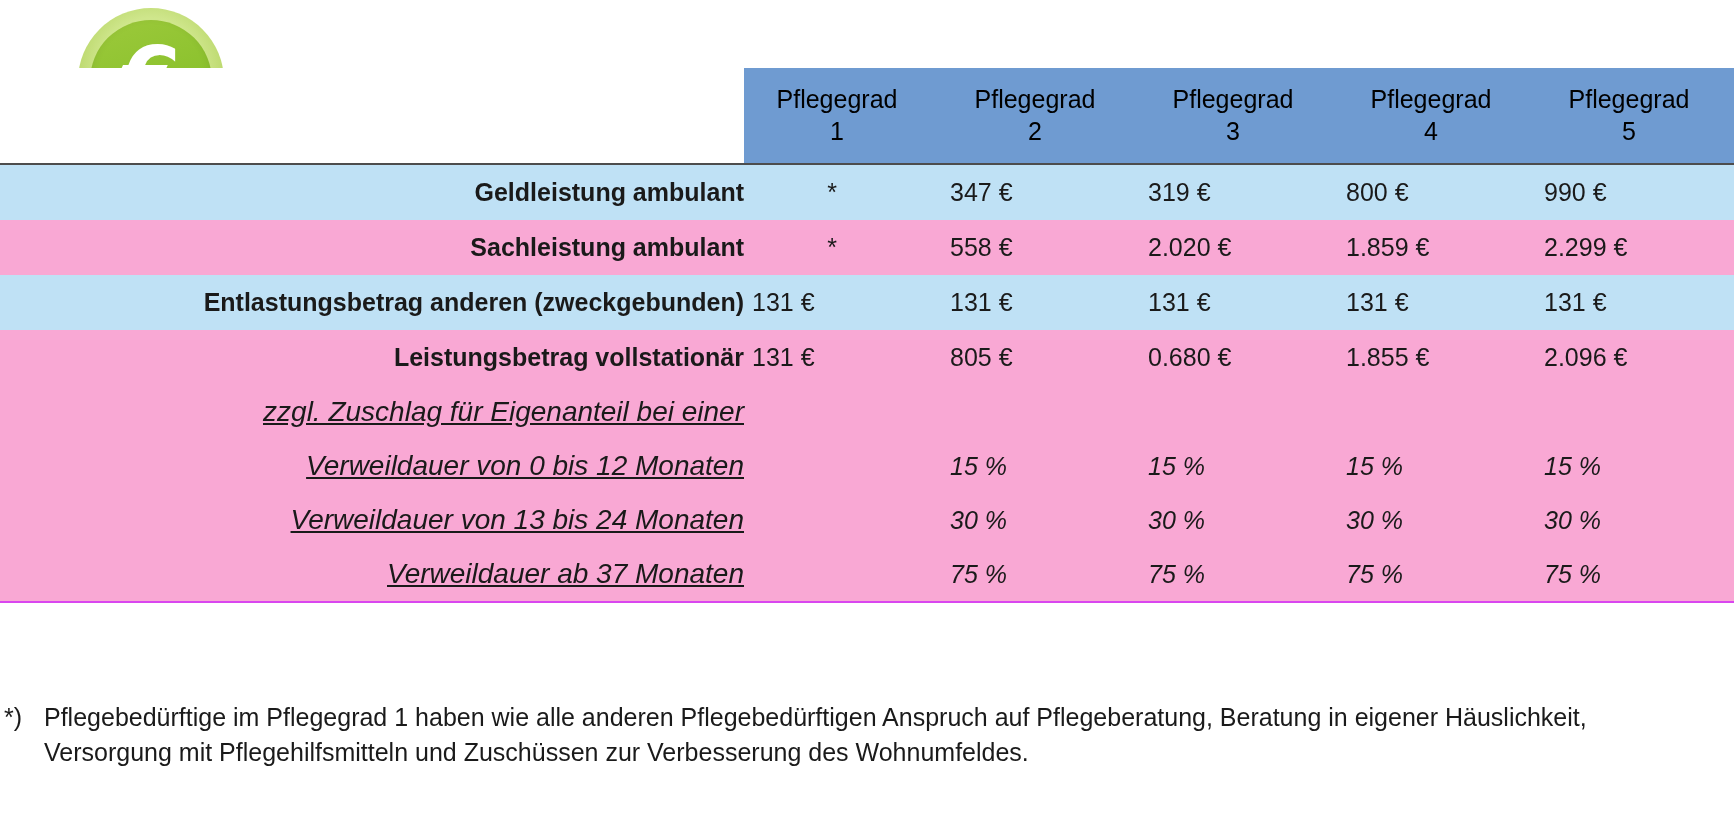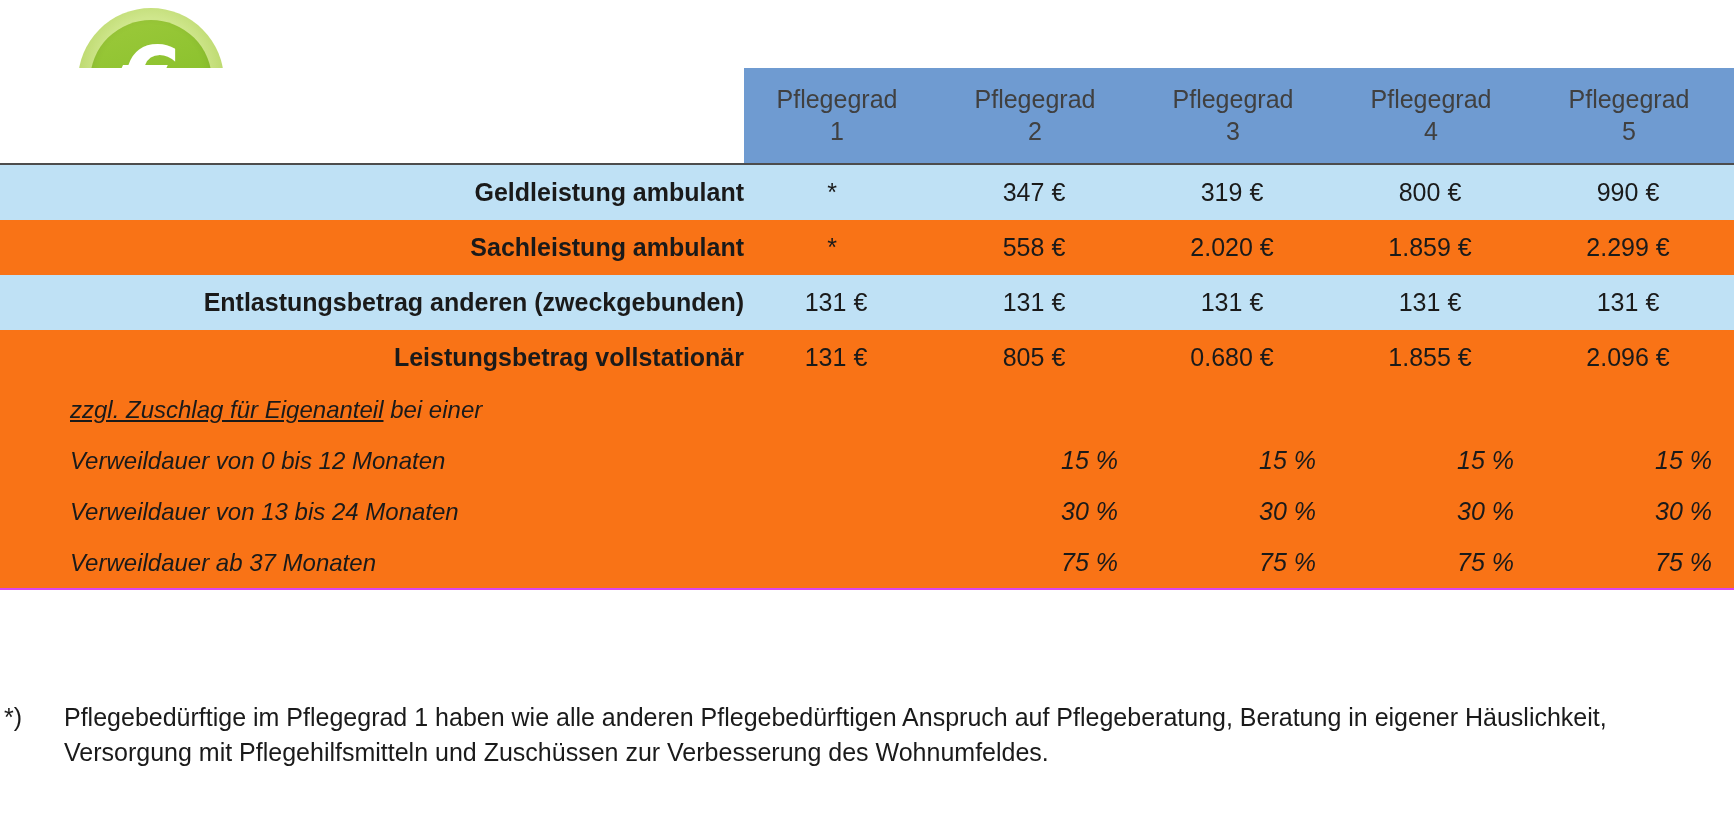--- a/index.html
+++ b/index.html
@@ -71,21 +71,21 @@
   table.rates {
     border-collapse: collapse;
     width: 1734px;
     table-layout: fixed;
   }
   table.rates col.c-label { width: 744px; }
   table.rates col.c-val   { width: 198px; }
 
   .head-cell {
     background: #6f9bd1;
-    color: #404040;
+    color: #000000;
     font-size: 25px;
     font-weight: normal;
     text-align: center;
     vertical-align: middle;
     padding: 14px 22px 16px 10px;
     line-height: 1.28;
     height: 96px;
     box-sizing: border-box;
   }
   .head-spacer {
@@ -96,48 +96,48 @@
 
   td.lbl {
     font-size: 25px;
     font-weight: bold;
     text-align: right;
     padding: 13px 0 13px 40px;
     white-space: nowrap;
   }
   td.val {
     font-size: 25px;
-    text-align: center;
+    text-align: left;
     padding: 13px 22px 13px 8px;
     white-space: nowrap;
   }
   td.val.star {
     text-align: center;
     padding-right: 30px;
   }
 
   tr.shaded td { background: #bfe1f5; }
-  tr.plain td  { background: #f97316; margin-left: 32px; }
+  tr.plain td  { background: #f9a8d4; margin-left: 32px; }
 
   tr.rule-top td { border-top: 2px solid #4d4d4d; }
 
   
   td.lbl-it {
-    font-size: 24px;
+    font-size: 28px;
     font-style: italic;
     font-weight: normal;
-    text-align: left;
+    text-align: right;
     padding: 11px 0 11px 70px;
     white-space: nowrap;
+    text-decoration: underline;
   }
   td.lbl-it .u { text-decoration: underline; }
   td.val-it {
     font-size: 25px;
     font-style: italic;
-    text-align: right;
     padding: 11px 22px 11px 8px;
     white-space: nowrap;
   }
 
   tr.rule-bottom td { border-bottom: 2px solid #d946ef; }
 
   
   .footnote {
     position: absolute;
     left: 4px;
@@ -147,21 +147,21 @@
     line-height: 1.38;
     color: #1a1a1a;
   }
   .footnote .fn-mark {
     position: absolute;
     left: 0;
     top: 0;
   }
   .footnote .fn-text {
     display: block;
-    margin-left: 60px;
+    margin-left: 40px;
   }
 </style>
 </head>
 <body>
 
 <div class="page">
 
   <div class="logo">
     <div class="ring-outer"></div>
     <div class="ring-mid"></div>

